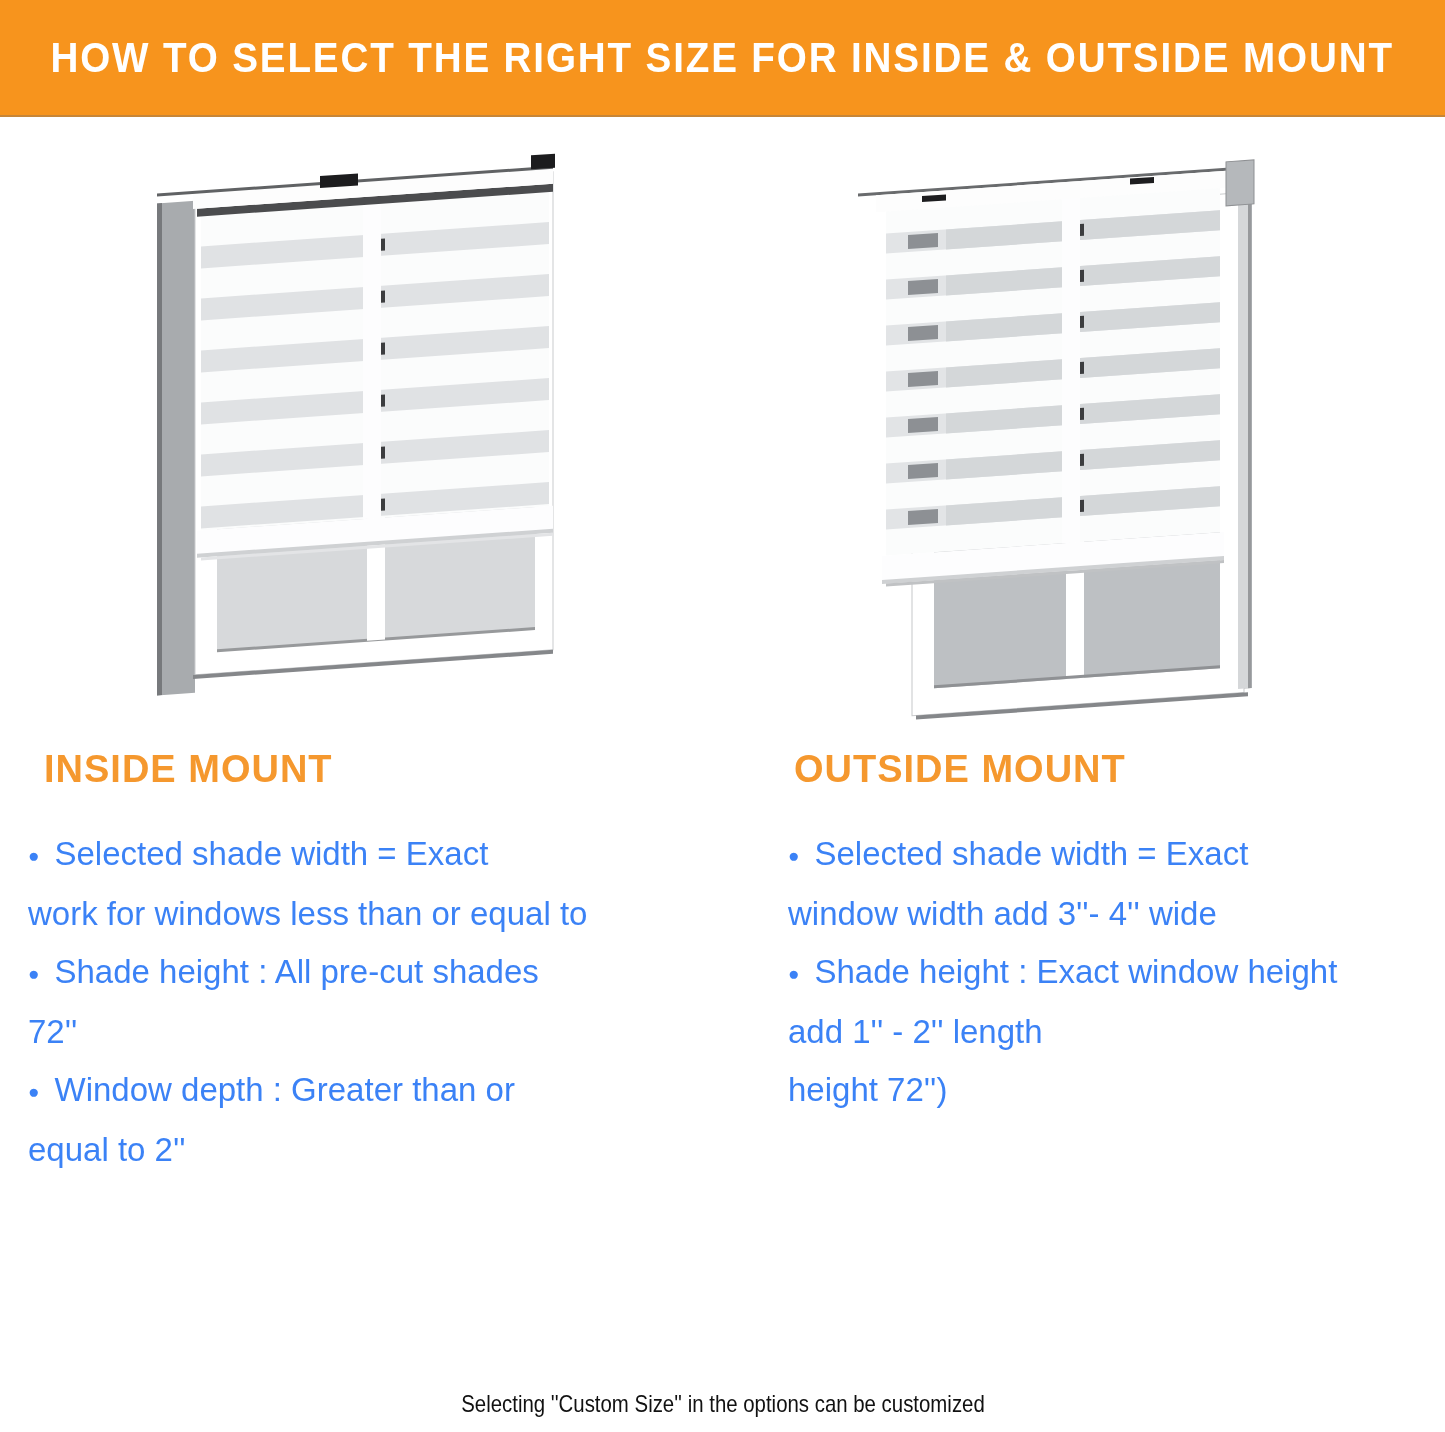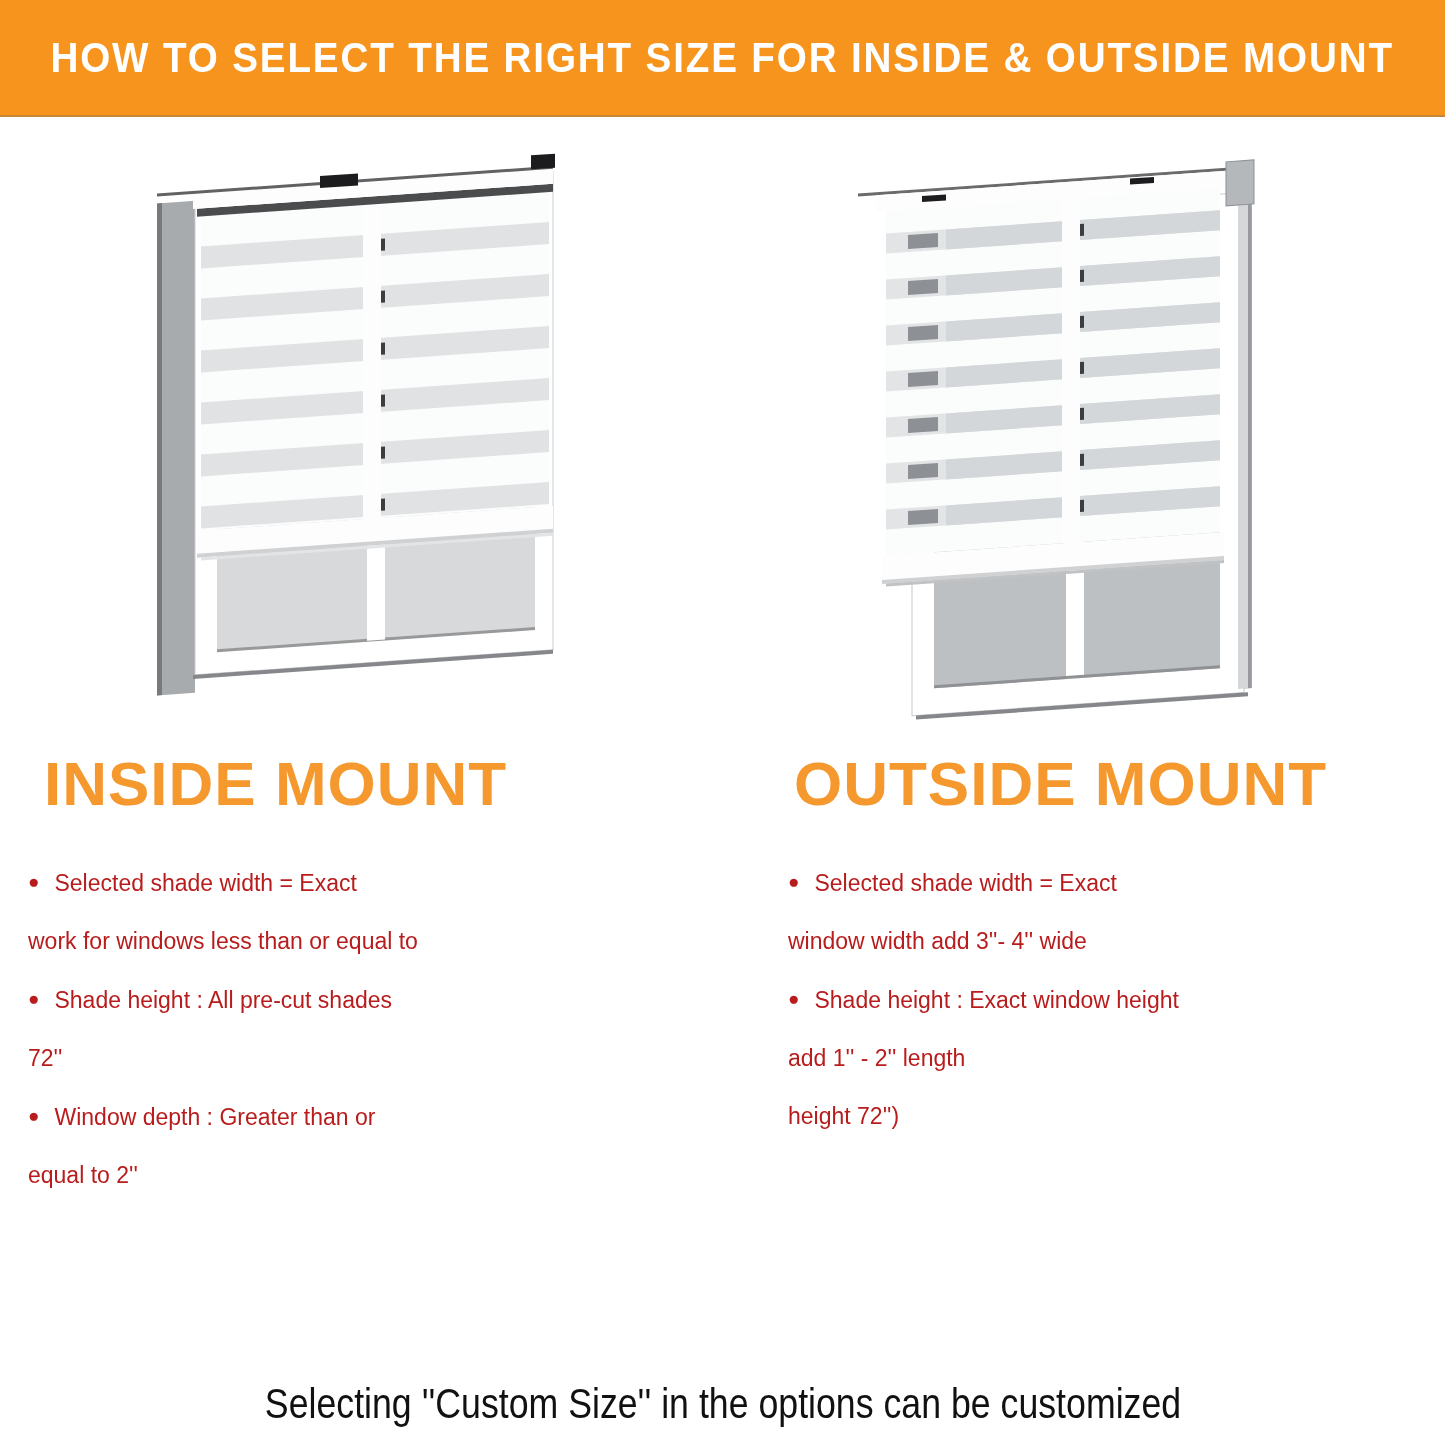--- a/index.html
+++ b/index.html
@@ -25,39 +25,39 @@
   
   .illus{position:absolute;}
   .illus-left{left:135px;top:133px;}
   .illus-right{left:852px;top:128px;}
   
   .col{position:absolute;top:748px;}
   .col-left{left:28px;width:700px;}
   .col-right{left:788px;width:676px;}
   .mount-heading{
     margin:0 0 34px 0;
-    color:#F5982E;font-size:62px;font-weight:bold;letter-spacing:1px;
+    color:#F5982E;font-size:38px;font-weight:bold;letter-spacing:1px;
     white-space:nowrap;
   }
   .col-left .mount-heading{margin-left:16px;}
   .col-right .mount-heading{margin-left:6px;}
   .line{
-    font-size:23px;line-height:58px;color:#b91c1c;
+    font-size:33px;line-height:58px;color:#3b82f6;
     white-space:nowrap;
   }
   .line.b::before{
     content:"●";
     font-size:19px;
     margin-right:15px;
     vertical-align:3px;
   }
   
   .footer{
     position:absolute;left:0;top:1383px;width:1445px;
-    text-align:center;color:#111111;font-size:42px;line-height:42px;
+    text-align:center;color:#111111;font-size:24px;line-height:42px;
   }
   .footer-note{display:inline-block;transform:scaleX(.85);transform-origin:center;white-space:nowrap;}
 </style>
 </head>
 <body>
 
 <div class="banner">
   <span class="banner-title">HOW TO SELECT THE RIGHT SIZE FOR INSIDE &amp; OUTSIDE MOUNT</span>
 </div>
 

